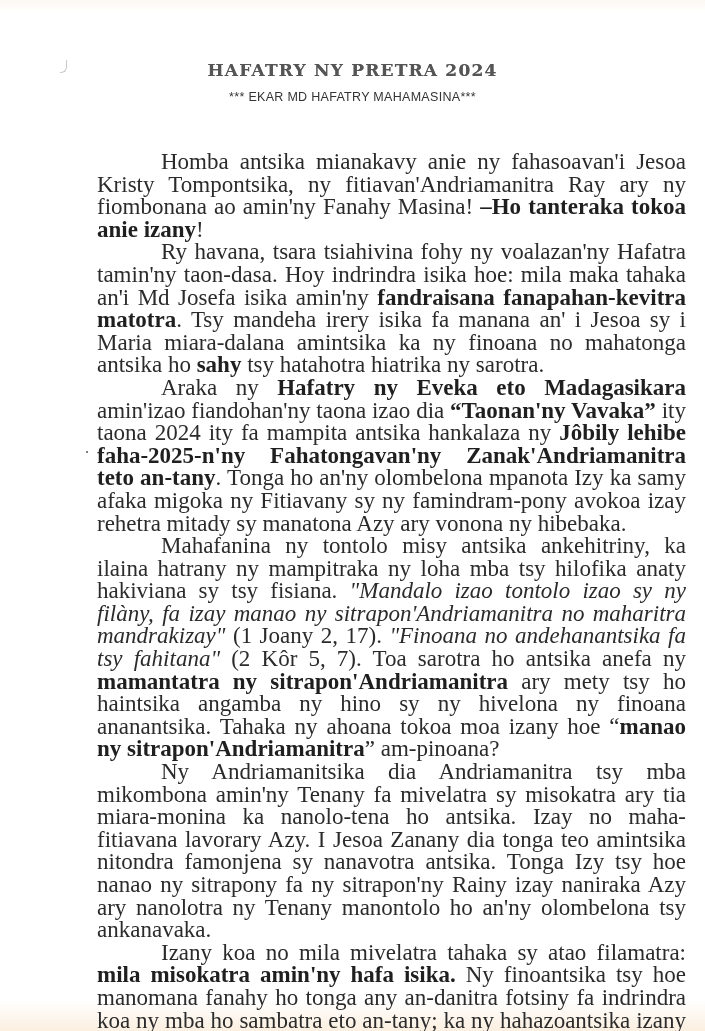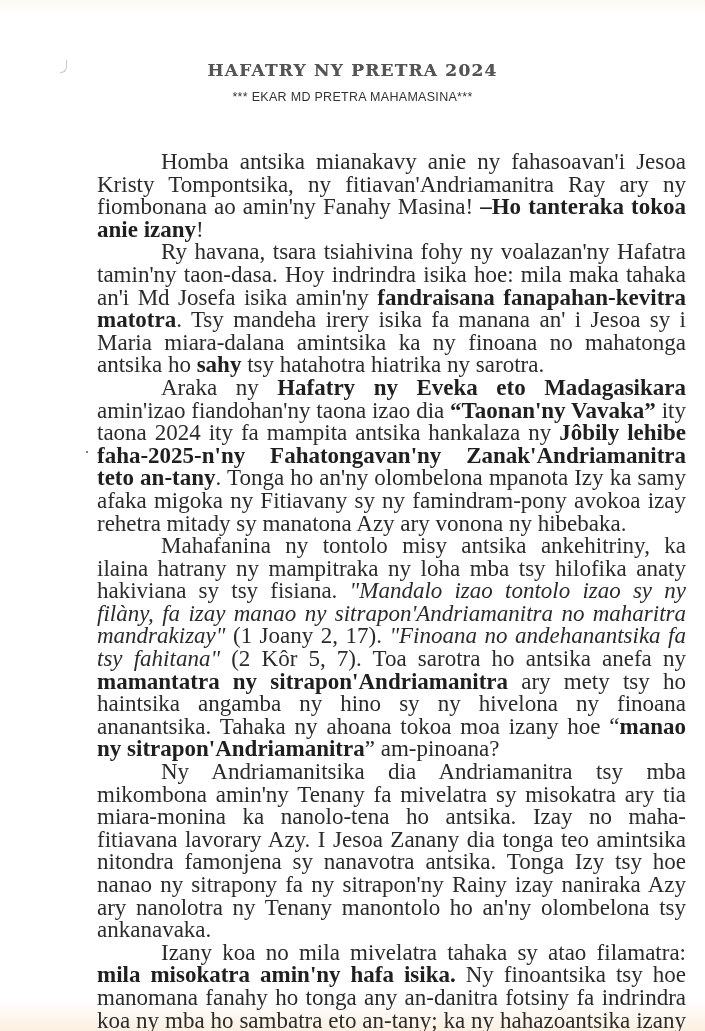--- a/index.html
+++ b/index.html
@@ -47,21 +47,21 @@
   }
 </style>
 </head>
 <body>
 
 <div class="page">
   <div class="mark"></div>
   <div class="dot"></div>
 
   <div class="title">HAFATRY NY PRETRA 2024</div>
-  <div class="subtitle">*** EKAR MD PRETRA MAHAMASINA***</div>
+  <div class="subtitle">*** EKAR MD HAFATRY MAHAMASINA***</div>
 
   <div class="body">
     <p><span>Homba antsika mianakavy anie ny fahasoavan'i Jesoa Kristy Tompontsika, ny fitiavan'Andriamanitra Ray ary ny fiombonana ao amin'ny Fanahy Masina! </span><b>–Ho tanteraka tokoa anie izany</b><span>!</span></p>
     <p><span>Ry havana, tsara tsiahivina fohy ny voalazan'ny Hafatra tamin'ny taon-dasa. Hoy indrindra isika hoe: mila maka tahaka an'i Md Josefa isika amin'ny </span><b>fandraisana fanapahan-kevitra matotra</b><span>. Tsy mandeha irery isika fa manana an' i Jesoa sy i Maria miara-dalana amintsika ka ny finoana no mahatonga antsika ho </span><b>sahy</b><span> tsy hatahotra hiatrika ny sarotra.</span></p>
     <p><span>Araka ny </span><b>Hafatry ny Eveka eto Madagasikara</b><span> amin'izao fiandohan'ny taona izao dia </span><b>“Taonan'ny Vavaka”</b><span> ity taona 2024 ity fa mampita antsika hankalaza ny </span><b>Jôbily lehibe faha-2025-n'ny Fahatongavan'ny Zanak'Andriamanitra teto an-tany</b><span>. Tonga ho an'ny olombelona mpanota Izy ka samy afaka migoka ny Fitiavany sy ny famindram-pony avokoa izay rehetra mitady sy manatona Azy ary vonona ny hibebaka.</span></p>
     <p><span>Mahafanina ny tontolo misy antsika ankehitriny, ka ilaina hatrany ny mampitraka ny loha mba tsy hilofika anaty hakiviana sy tsy fisiana. </span><i>"Mandalo izao tontolo izao sy ny filàny, fa izay manao ny sitrapon'Andriamanitra no maharitra mandrakizay"</i><span> (1 Joany 2, 17). </span><i>"Finoana no andehanantsika fa tsy fahitana"</i><span> (2 Kôr 5, 7). Toa sarotra ho antsika anefa ny </span><b>mamantatra ny sitrapon'Andriamanitra</b><span> ary mety tsy ho haintsika angamba ny hino sy ny hivelona ny finoana ananantsika. Tahaka ny ahoana tokoa moa izany hoe “</span><b>manao ny sitrapon'Andriamanitra</b><span>” am-pinoana?</span></p>
     <p><span>Ny Andriamanitsika dia Andriamanitra tsy mba mikombona amin'ny Tenany fa mivelatra sy misokatra ary tia miara-monina ka nanolo-tena ho antsika. Izay no maha-fitiavana lavorary Azy. I Jesoa Zanany dia tonga teo amintsika nitondra famonjena sy nanavotra antsika. Tonga Izy tsy hoe nanao ny sitrapony fa ny sitrapon'ny Rainy izay naniraka Azy ary nanolotra ny Tenany manontolo ho an'ny olombelona tsy ankanavaka.</span></p>
     <p><span>Izany koa no mila mivelatra tahaka sy atao filamatra: </span><b>mila misokatra amin'ny hafa isika.</b><span> Ny finoantsika tsy hoe manomana fanahy ho tonga any an-danitra fotsiny fa indrindra koa ny mba ho sambatra eto an-tany; ka ny hahazoantsika izany dia amin'ny alalan'ny</span></p>
   </div>
 </div>

